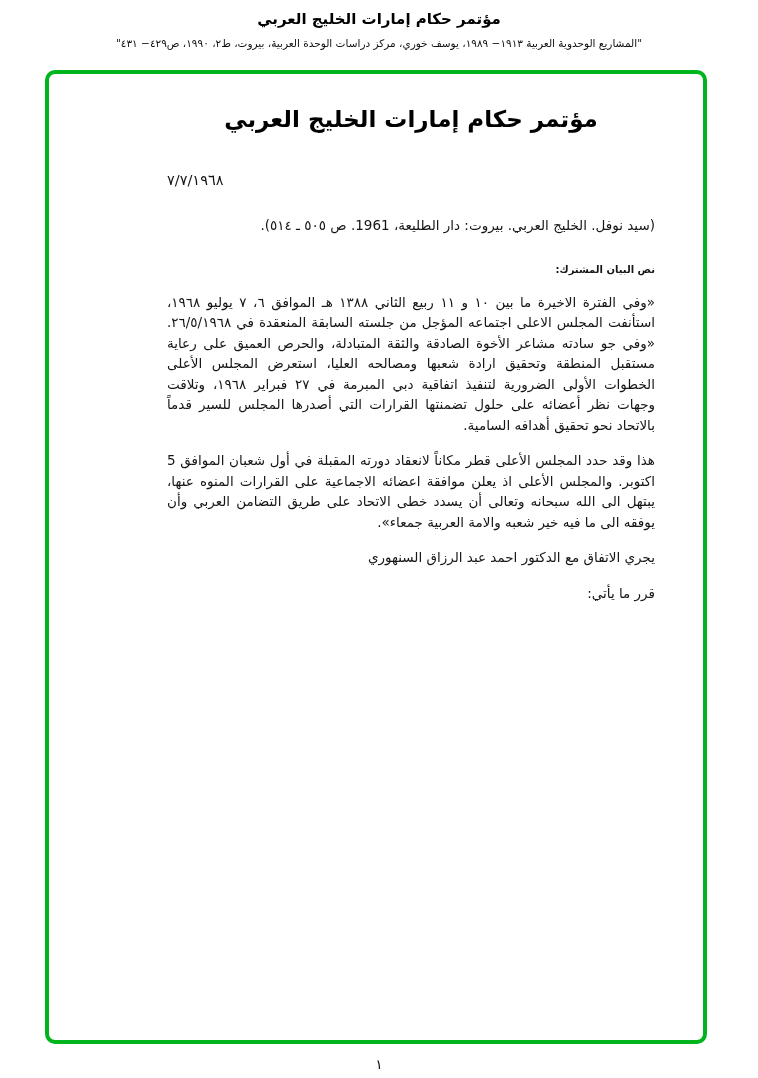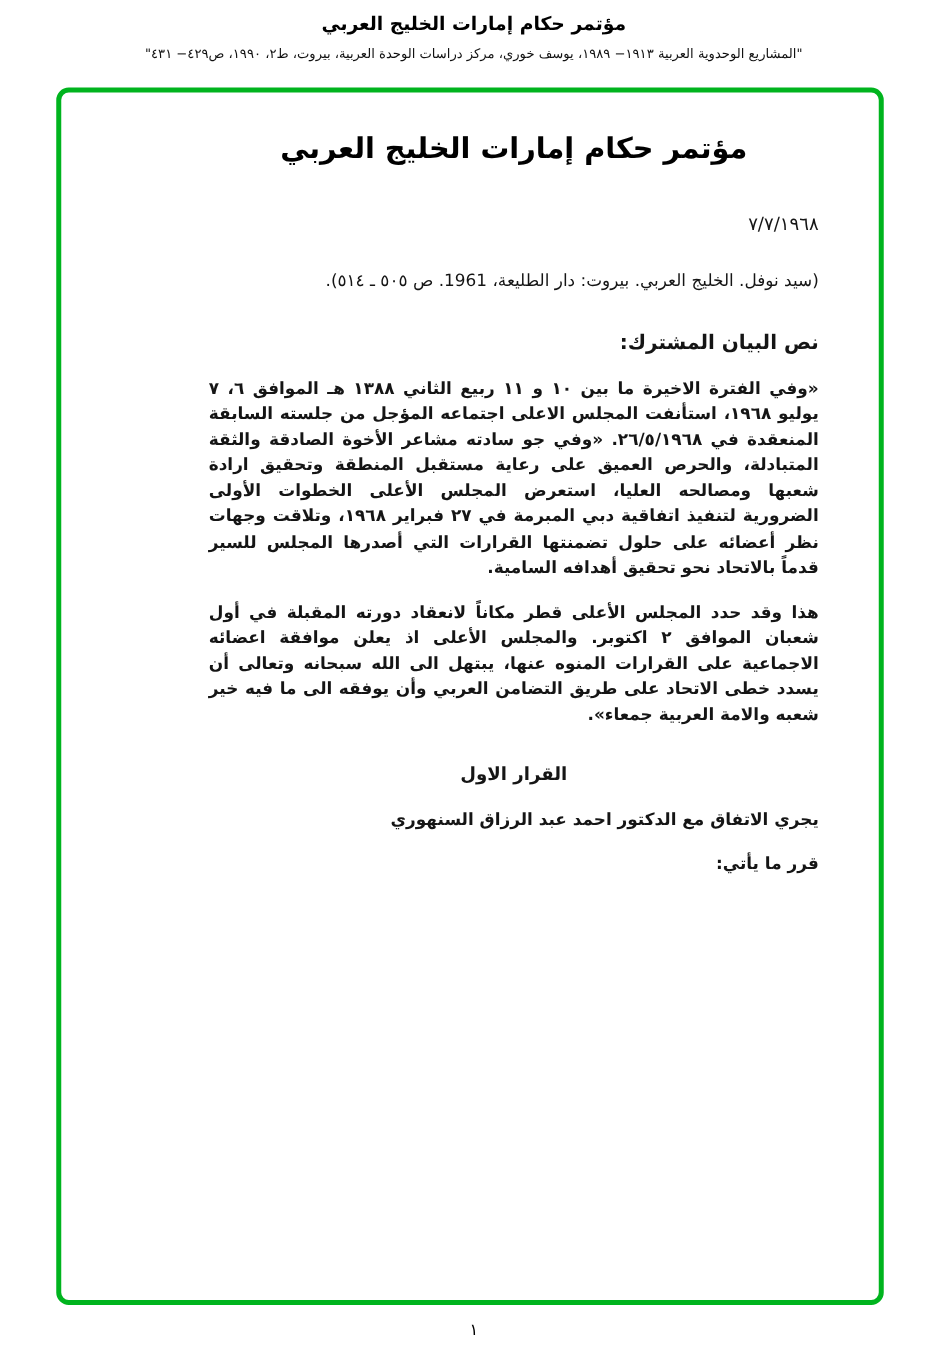--- a/index.html
+++ b/index.html
@@ -58,36 +58,35 @@
   }
   .doc-title {
     text-align: center;
     font-weight: bold;
     font-size: 23px;
     letter-spacing: 1px;
     margin: 10px 0 0 0;
     color: #000000;
   }
   .doc-date {
-    text-align: right;
+    text-align: left;
     font-size: 14.5px;
     margin-top: 32px;
   }
   .doc-source {
     margin: 24px 0 0 0;
   }
   .section-heading {
     font-weight: bold;
     text-align: right;
     margin-top: 26px;
-    font-size: 16px;
+    font-size: 10px;
   }
   p.body {
     margin: 15px 0 0 0;
-    font-weight: bold;
   }
   .decree-heading {
     text-align: center;
     font-weight: bold;
     font-size: 14.5px;
     margin-top: 26px;
   }
   .decree-label {
     text-align: right;
   }
@@ -116,23 +115,22 @@
 
   <div class="frame">
     <div class="content">
       <div class="doc-title">مؤتمر حكام إمارات الخليج العربي</div>
       <div class="doc-date">٧/٧/١٩٦٨</div>
       <p class="doc-source">(سيد نوفل. الخليج العربي. بيروت: دار الطليعة، 1961. ص ٥٠٥ ـ ٥١٤).</p>
 
       <div class="section-heading">نص البيان المشترك:</div>
 
       <p class="body">«وفي الفترة الاخيرة ما بين ١٠ و ١١ ربيع الثاني ١٣٨٨ هـ الموافق ٦، ٧ يوليو ١٩٦٨، استأنفت المجلس الاعلى اجتماعه المؤجل من جلسته السابقة المنعقدة في ٢٦/٥/١٩٦٨. «وفي جو سادته مشاعر الأخوة الصادقة والثقة المتبادلة، والحرص العميق على رعاية مستقبل المنطقة وتحقيق ارادة شعبها ومصالحه العليا، استعرض المجلس الأعلى الخطوات الأولى الضرورية لتنفيذ اتفاقية دبي المبرمة في ٢٧ فبراير ١٩٦٨، وتلاقت وجهات نظر أعضائه على حلول تضمنتها القرارات التي أصدرها المجلس للسير قدماً بالاتحاد نحو تحقيق أهدافه السامية.</p>
-      <p class="body">هذا وقد حدد المجلس الأعلى قطر مكاناً لانعقاد دورته المقبلة في أول شعبان الموافق ٢ اكتوبر. والمجلس الأعلى اذ يعلن موافقة اعضائه الاجماعية على القرارات المنوه عنها، يبتهل الى الله سبحانه وتعالى أن يسدد خطى الاتحاد على طريق التضامن العربي وأن يوفقه الى ما فيه خير شعبه والامة العربية جمعاء».</p>
+      <p class="body">هذا وقد حدد المجلس الأعلى قطر مكاناً لانعقاد دورته المقبلة في أول شعبان الموافق 5 اكتوبر. والمجلس الأعلى اذ يعلن موافقة اعضائه الاجماعية على القرارات المنوه عنها، يبتهل الى الله سبحانه وتعالى أن يسدد خطى الاتحاد على طريق التضامن العربي وأن يوفقه الى ما فيه خير شعبه والامة العربية جمعاء».</p>
 
-      <div class="decree-heading">القرار الاول</div>
 
       <p class="body final-line">يجري الاتفاق مع الدكتور احمد عبد الرزاق السنهوري</p>
       <p class="body decree-label">قرر ما يأتي:</p>
     </div>
   </div>
 
   <div class="page-number">١</div>
 
 </div>
 

